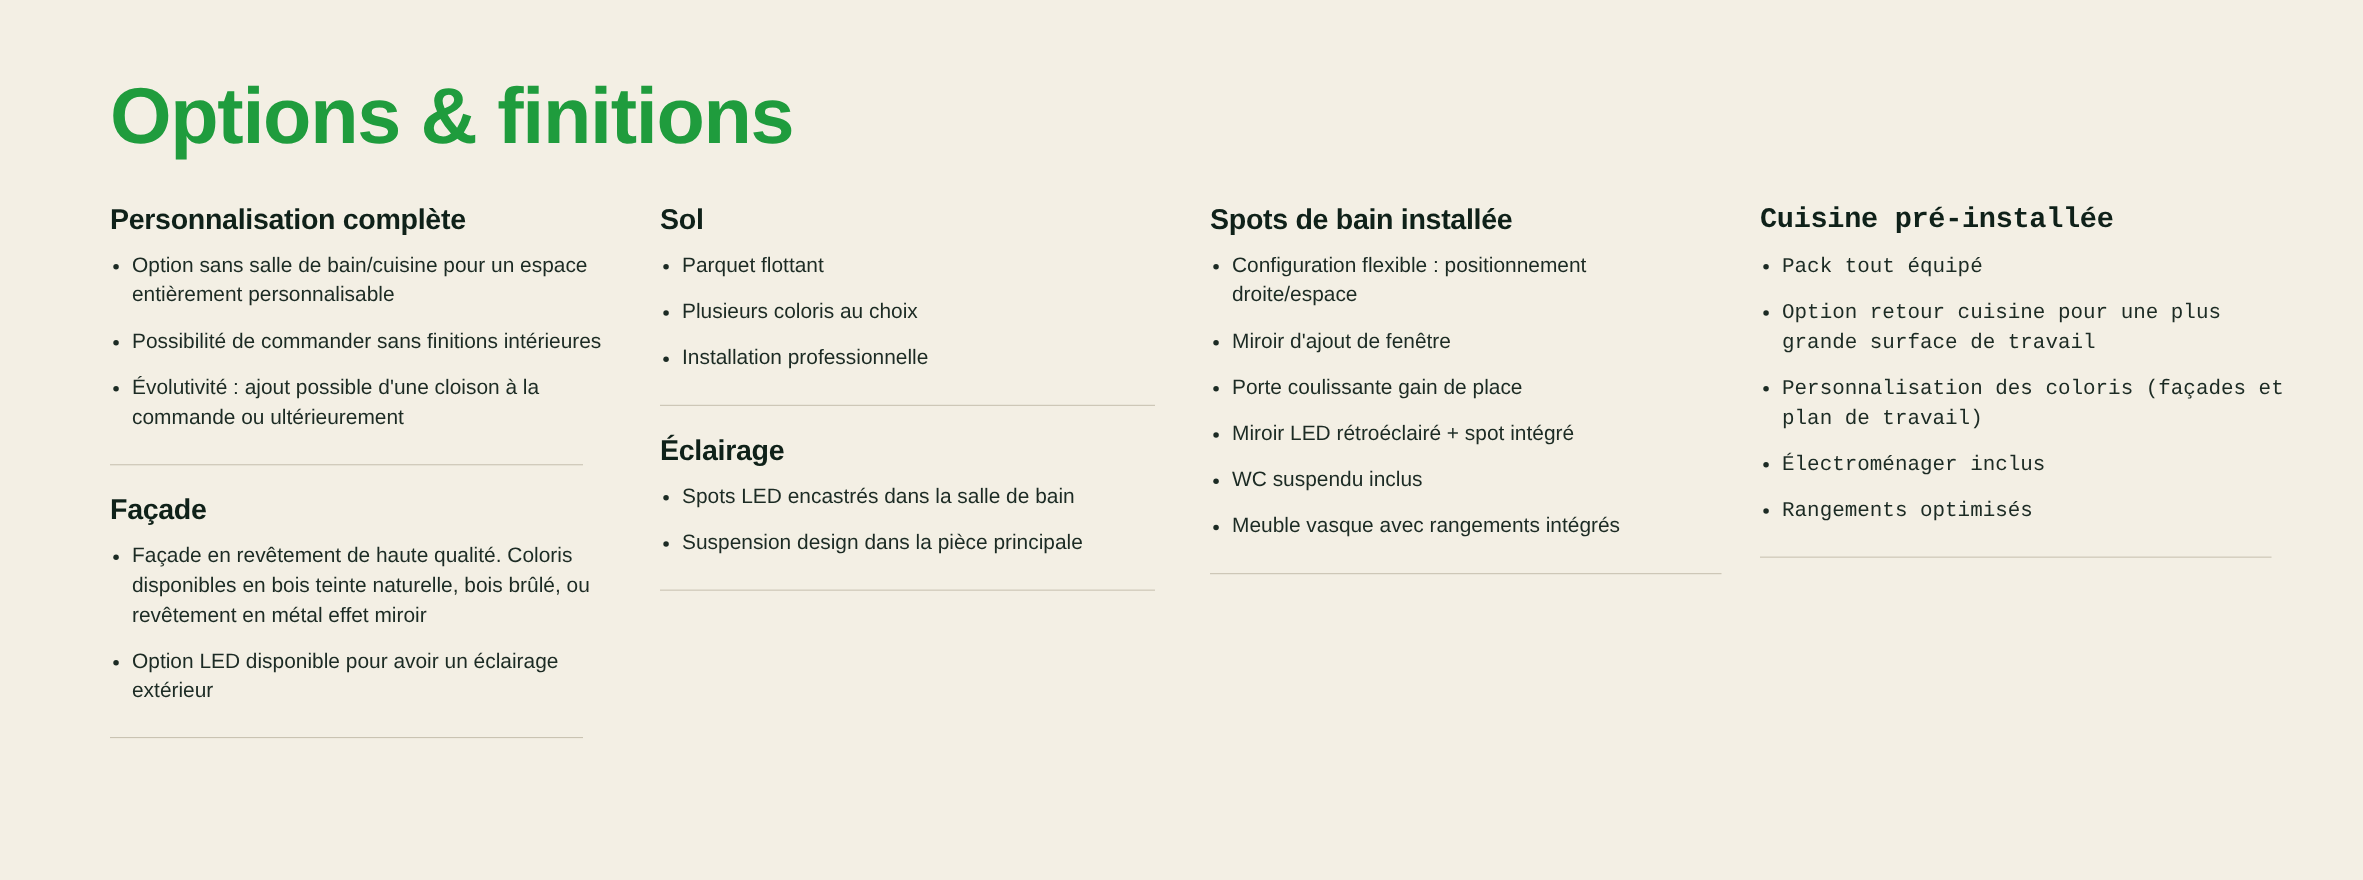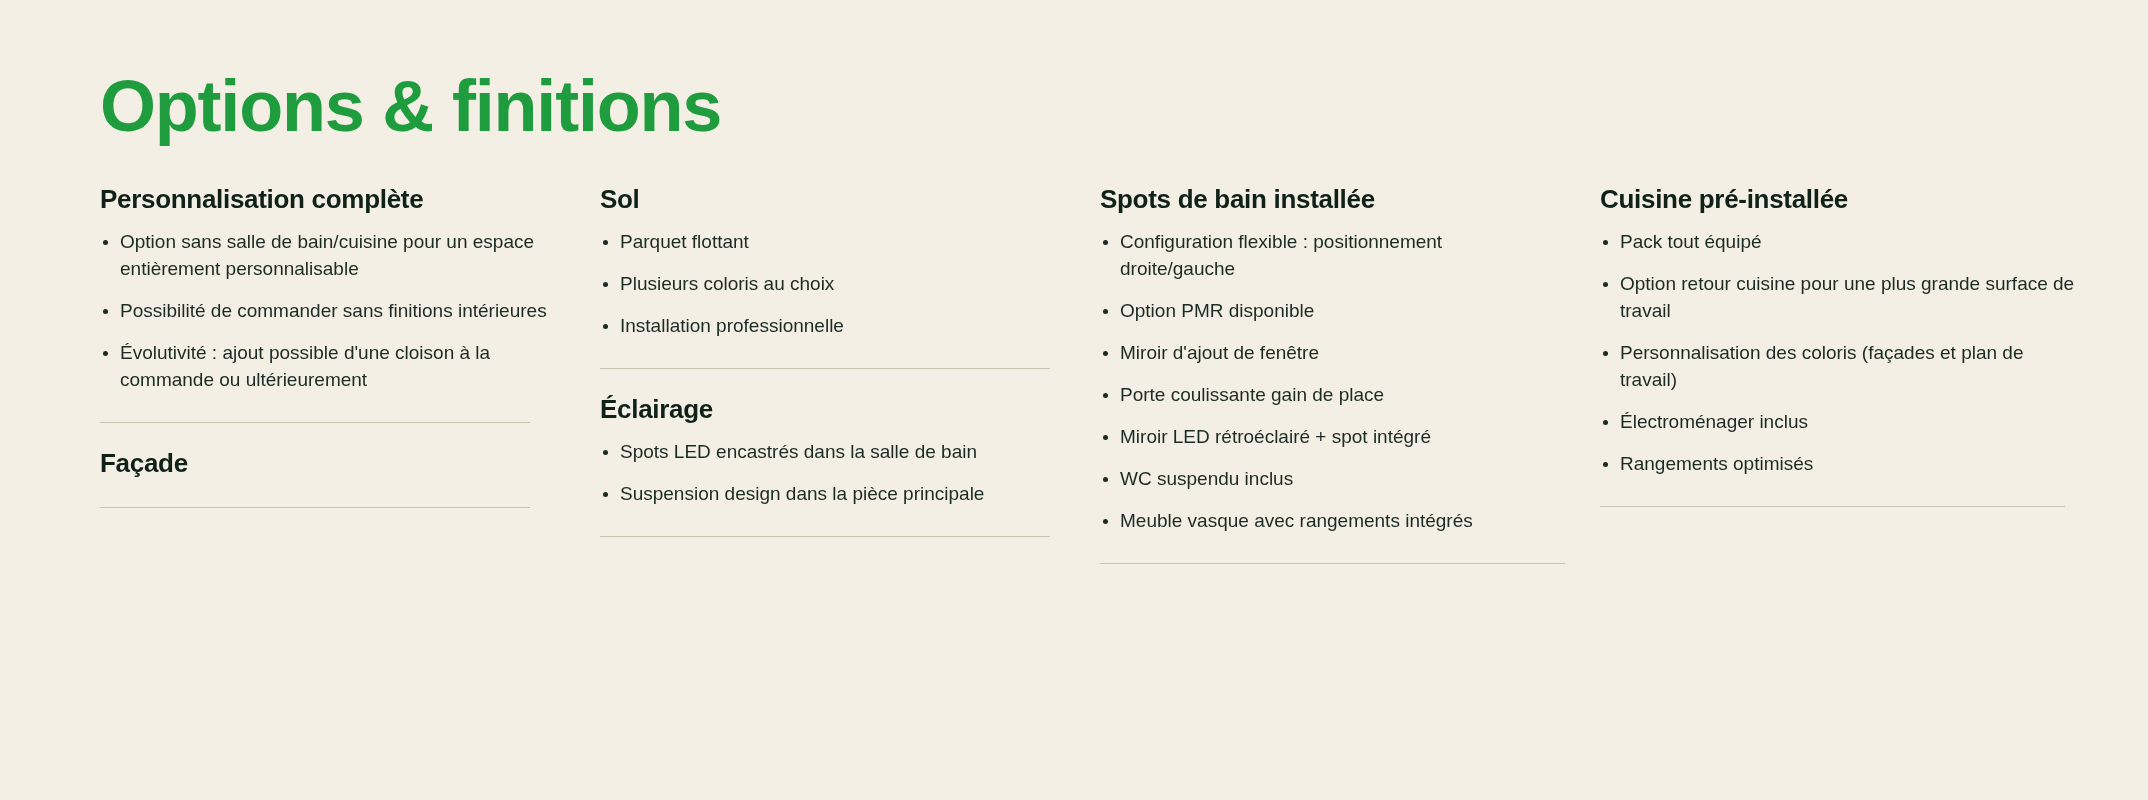--- a/index.html
+++ b/index.html
@@ -42,21 +42,21 @@
     flex-direction: row;
     align-items: flex-start;
     gap: 0;
   }
   .column {
     box-sizing: border-box;
   }
   .col-1 { width: 500px; padding-right: 40px; }
   .col-2 { width: 500px; padding-right: 40px; }
   .col-3 { width: 500px; padding-right: 40px; }
-  .col-4 { width: 490px; padding-right: 10px; }
+  .col-4 { width: 490px; padding-right: 10px; font-family: Liberation Mono, monospace; }
 
   .section {
     margin-bottom: 0;
   }
   .section + .section {
     margin-top: 26px;
   }
   .section-title {
     font-size: 26px;
     font-weight: 700;
@@ -115,20 +115,24 @@
         <h2 class="section-title">Personnalisation complète</h2>
         <ul class="bullets">
           <li>Option sans salle de bain/cuisine pour un espace entièrement personnalisable</li>
           <li>Possibilité de commander sans finitions intérieures</li>
           <li>Évolutivité : ajout possible d'une cloison à la commande ou ultérieurement</li>
         </ul>
         <div class="divider w-narrow"></div>
       </div>
       <div class="section">
         <h2 class="section-title">Façade</h2>
+        <ul class="bullets">
+          <li>Façade en revêtement de haute qualité. Coloris disponibles en bois teinte naturelle, bois brûlé, ou revêtement en métal effet miroir</li>
+          <li>Option LED disponible pour avoir un éclairage extérieur</li>
+        </ul>
         <div class="divider w-narrow"></div>
       </div>
     </div>
 
     <div class="column col-2">
       <div class="section">
         <h2 class="section-title">Sol</h2>
         <ul class="bullets">
           <li>Parquet flottant</li>
           <li>Plusieurs coloris au choix</li>
@@ -143,22 +147,21 @@
           <li>Suspension design dans la pièce principale</li>
         </ul>
         <div class="divider w-mid"></div>
       </div>
     </div>
 
     <div class="column col-3">
       <div class="section">
         <h2 class="section-title">Spots de bain installée</h2>
         <ul class="bullets">
-          <li>Configuration flexible : positionnement droite/gauche</li>
-          <li>Option PMR disponible</li>
+          <li>Configuration flexible : positionnement droite/espace</li>
           <li>Miroir d'ajout de fenêtre</li>
           <li>Porte coulissante gain de place</li>
           <li>Miroir LED rétroéclairé + spot intégré</li>
           <li>WC suspendu inclus</li>
           <li>Meuble vasque avec rangements intégrés</li>
         </ul>
         <div class="divider w-wide"></div>
       </div>
     </div>
 

